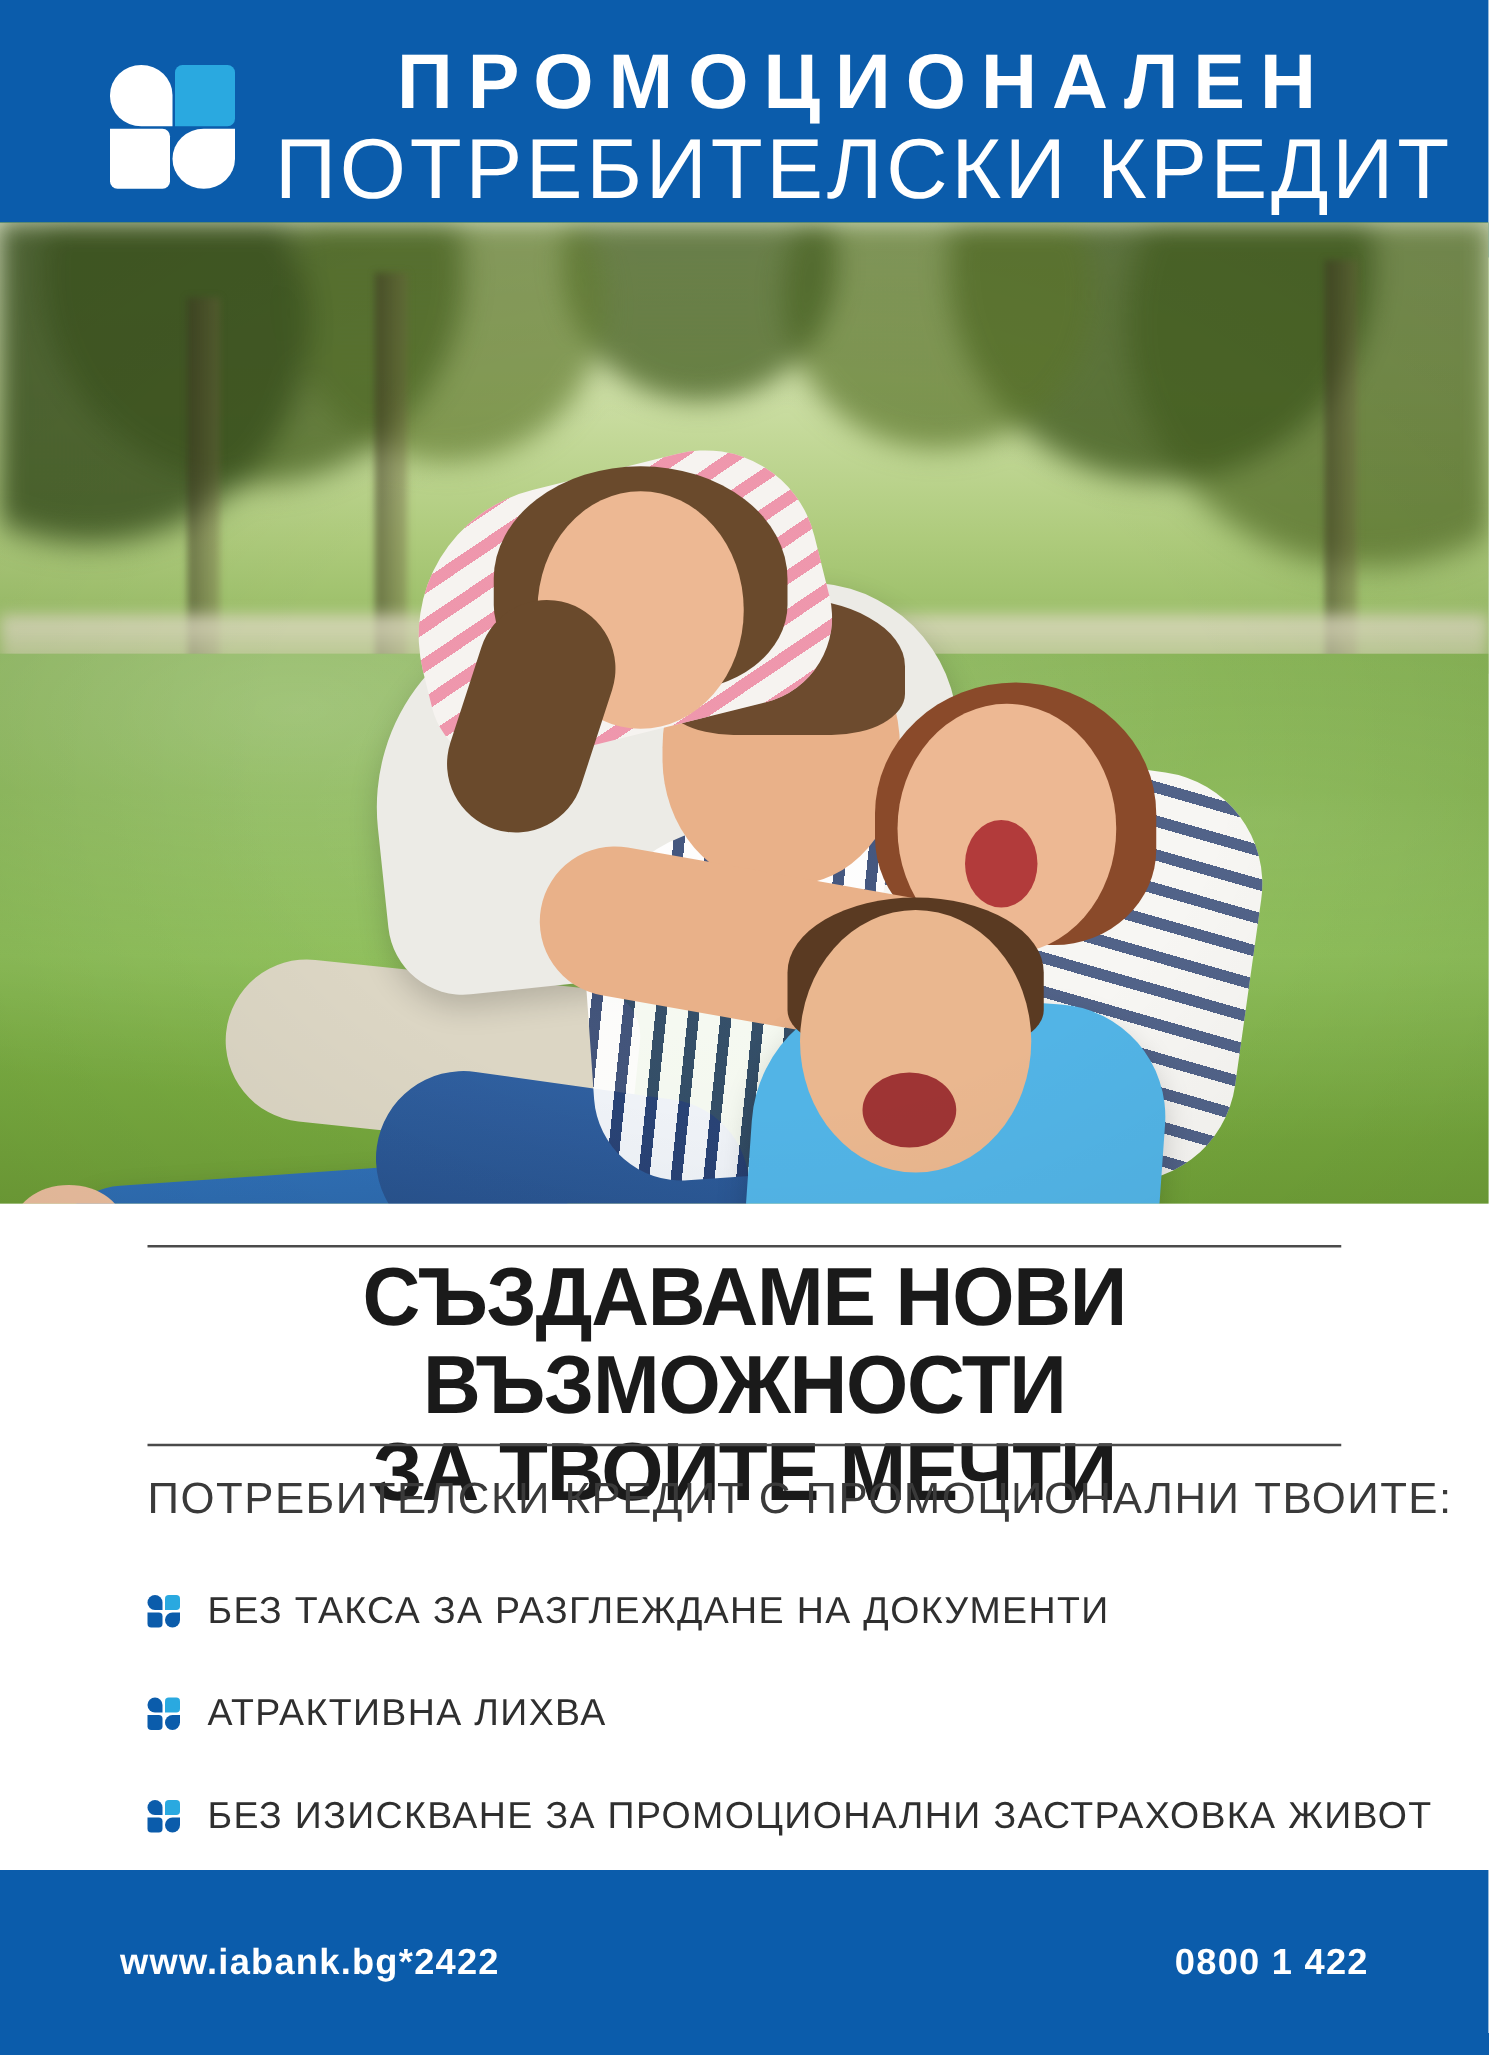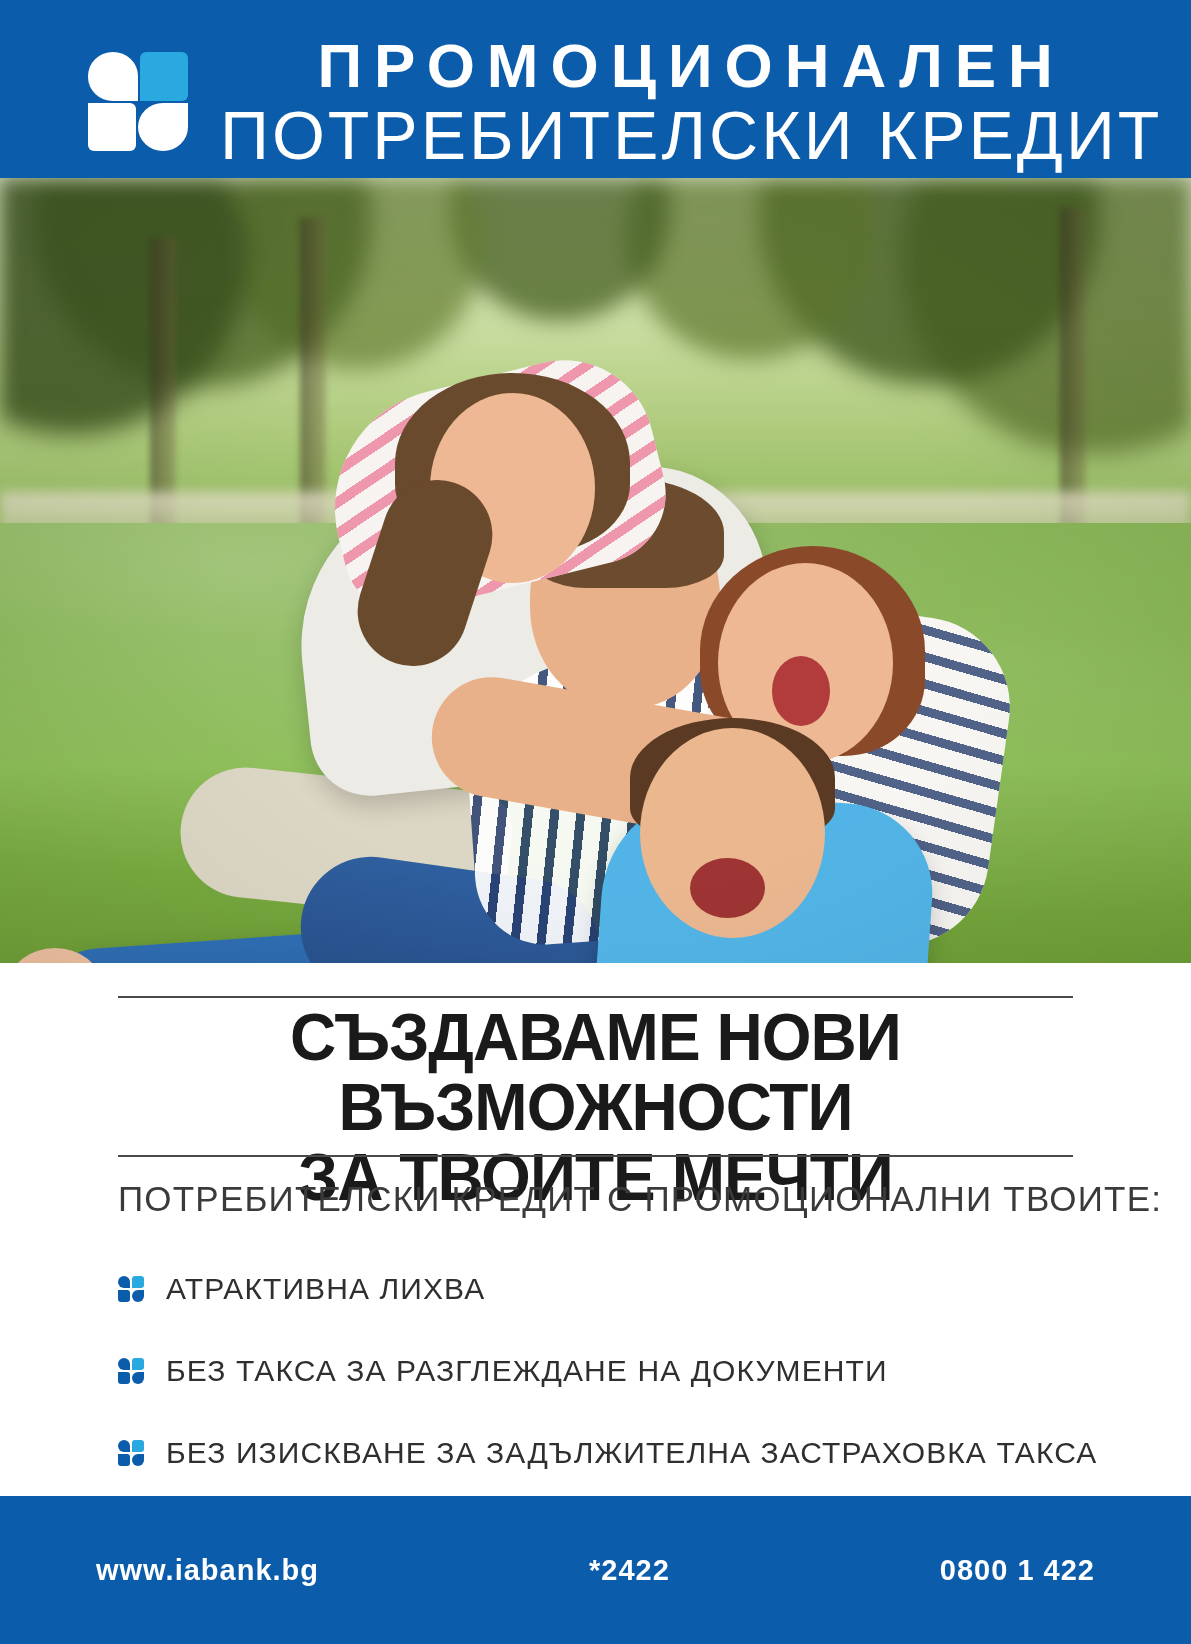--- a/index.html
+++ b/index.html
@@ -367,21 +367,21 @@
     display: flex;
     align-items: center;
     justify-content: space-between;
     padding: 0 96px;
     box-sizing: border-box;
     font-weight: bold;
     font-size: 29px;
     letter-spacing: 1px;
   }
   .footer-left { flex: 0 0 auto; }
-  .footer-center { flex: 1 1 auto; text-align: center; }
+  .footer-center { flex: 1 1 auto; }
   .footer-right { flex: 0 0 auto; }
 </style>
 </head>
 <body>
 
 <div class="poster">
 
   <div class="header">
     <div class="header-logo">
       <div class="logo-mark">
@@ -445,46 +445,46 @@
     <div class="headline">
       <div>СЪЗДАВАМЕ НОВИ ВЪЗМОЖНОСТИ</div>
       <div>ЗА ТВОИТЕ МЕЧТИ</div>
     </div>
 
     <div class="rule rule-bottom"></div>
 
     <div class="subhead">ПОТРЕБИТЕЛСКИ КРЕДИТ С ПРОМОЦИОНАЛНИ ТВОИТЕ:</div>
 
     <div class="bullets">
+      <div class="bullet-row">
+        <span class="bullet-logo">
+          <span class="bl-tl"></span>
+            <span class="bl-tr"></span>
+            <span class="bl-bl"></span>
+            <span class="bl-br"></span>
+        </span>
+        <span class="bullet-text">БЕЗ ТАКСА ЗА РАЗГЛЕЖДАНЕ НА ДОКУМЕНТИ</span>
+      </div>
       <div class="bullet-row">
         <span class="bullet-logo">
           <span class="bl-tl"></span>
             <span class="bl-tr"></span>
             <span class="bl-bl"></span>
             <span class="bl-br"></span>
         </span>
         <span class="bullet-text">АТРАКТИВНА ЛИХВА</span>
       </div>
       <div class="bullet-row">
         <span class="bullet-logo">
           <span class="bl-tl"></span>
             <span class="bl-tr"></span>
             <span class="bl-bl"></span>
             <span class="bl-br"></span>
         </span>
-        <span class="bullet-text">БЕЗ ТАКСА ЗА РАЗГЛЕЖДАНЕ НА ДОКУМЕНТИ</span>
-      </div>
-      <div class="bullet-row">
-        <span class="bullet-logo">
-          <span class="bl-tl"></span>
-            <span class="bl-tr"></span>
-            <span class="bl-bl"></span>
-            <span class="bl-br"></span>
-        </span>
-        <span class="bullet-text">БЕЗ ИЗИСКВАНЕ ЗА ЗАДЪЛЖИТЕЛНА ЗАСТРАХОВКА ТАКСА</span>
+        <span class="bullet-text">БЕЗ ИЗИСКВАНЕ ЗА ПРОМОЦИОНАЛНИ ЗАСТРАХОВКА ЖИВОТ</span>
       </div>
     </div>
   </div>
 
   <div class="footer">
     <div class="footer-left">www.iabank.bg</div>
     <div class="footer-center">*2422</div>
     <div class="footer-right">0800 1 422</div>
   </div>
 

